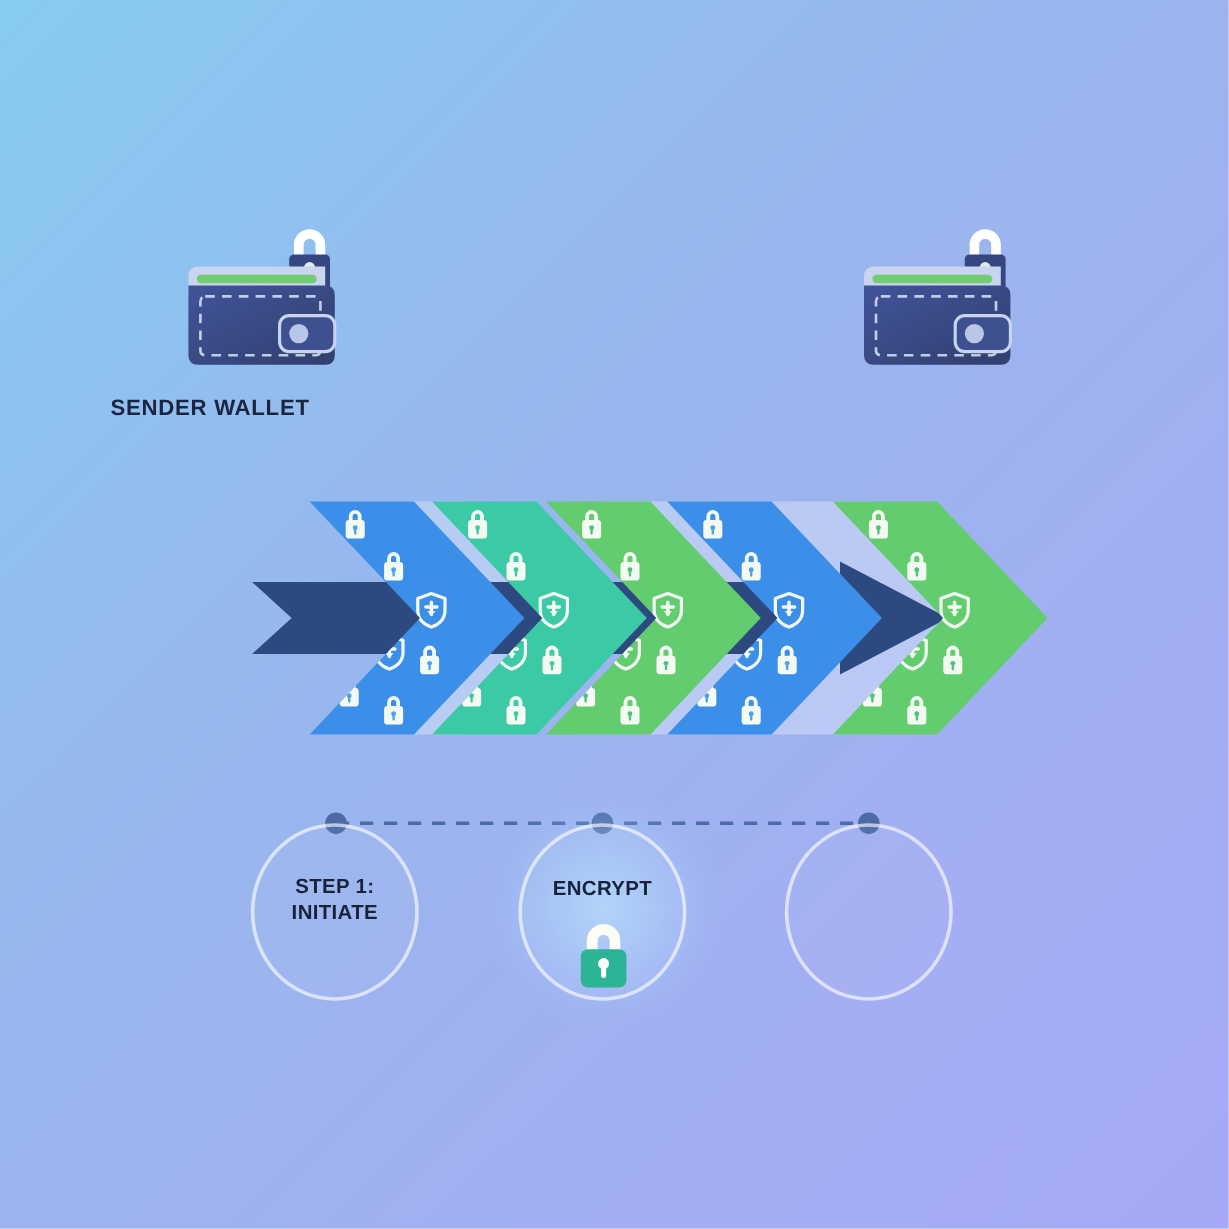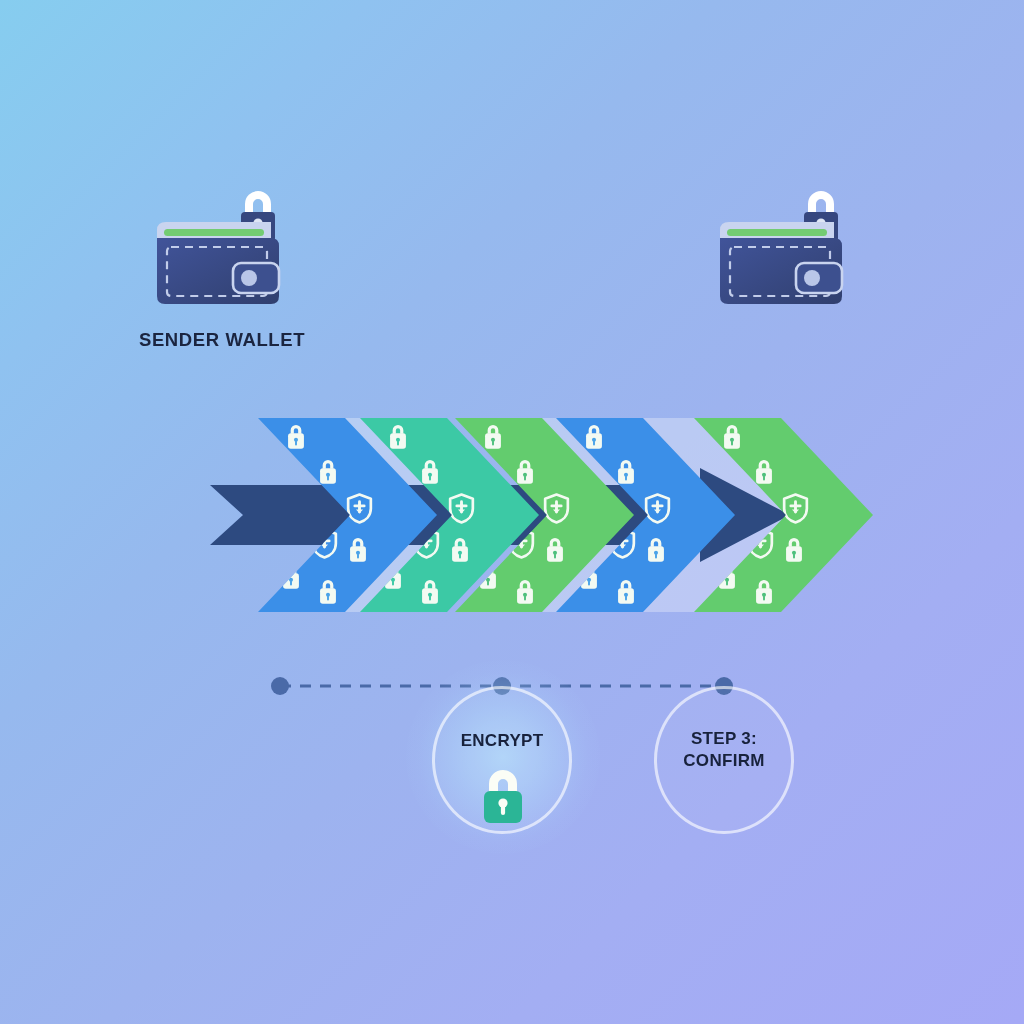--- a/index.html
+++ b/index.html
@@ -23,21 +23,21 @@
                 #9db3ef 55%,
                 #a3aef3 75%,
                 #a5a9f6 100%);
     overflow: hidden;
   }
 
   
   .wallet-block {
     position: absolute;
     width: 260px;
-    text-align: center;
+    text-align: left;
   }
   #wallet-sender  { left: 92px;  top: 168px; }
   #wallet-recipient { left: 655px; top: 168px; }
 
   .wallet-icon-wrap {
     position: relative;
     width: 170px;
     height: 145px;
     margin: 0 auto;
   }
@@ -315,39 +315,42 @@
 
   <div id="timeline">
 
     <svg id="timeline-line" viewBox="0 0 1024 60">
       <line x1="280" y1="26" x2="724" y2="26" stroke="#4a6aa8" stroke-width="3" stroke-dasharray="11 9"></line>
       <circle cx="280" cy="26" r="9" fill="#4a6aa8"></circle>
       <circle cx="502" cy="26" r="9" fill="#4a6aa8"></circle>
       <circle cx="724" cy="26" r="9" fill="#4a6aa8"></circle>
     </svg>
 
+    <div class="step-node" id="step-node-0">
+      <div class="step-ring"></div>
+      <div class="step-text two-line">
+        <div>STEP 1:</div>
+        <div>INITIATE</div>
+      </div>
+    </div>
 
     <div class="step-node" id="step-node-1">
       <div class="step-glow"></div>
       <div class="step-ring"></div>
       <div class="step-text one-line">
         <div>ENCRYPT</div>
       </div>
       <div class="step-lock">
         <svg width="54" height="62" viewBox="0 0 54 62">
           <path d="M13 28 v-8 a14 14 0 0 1 28 0 v8 h-9 v-8 a5 5 0 0 0 -10 0 v8 z" fill="#fbfdf6"></path>
           <rect x="8" y="27" width="38" height="32" rx="6" fill="#2bb596"></rect>
           <circle cx="27" cy="39" r="4.6" fill="#fbfdf6"></circle>
           <rect x="24.9" y="41" width="4.2" height="10" rx="2.1" fill="#fbfdf6"></rect>
         </svg>
       </div>
     </div>
 
     <div class="step-node" id="step-node-2">
       <div class="step-ring"></div>
-      <div class="step-text two-line">
-        <div>STEP 3:</div>
-        <div>CONFIRM</div>
-      </div>
     </div>
 
   </div>
 </div>
 
 </body></html>

